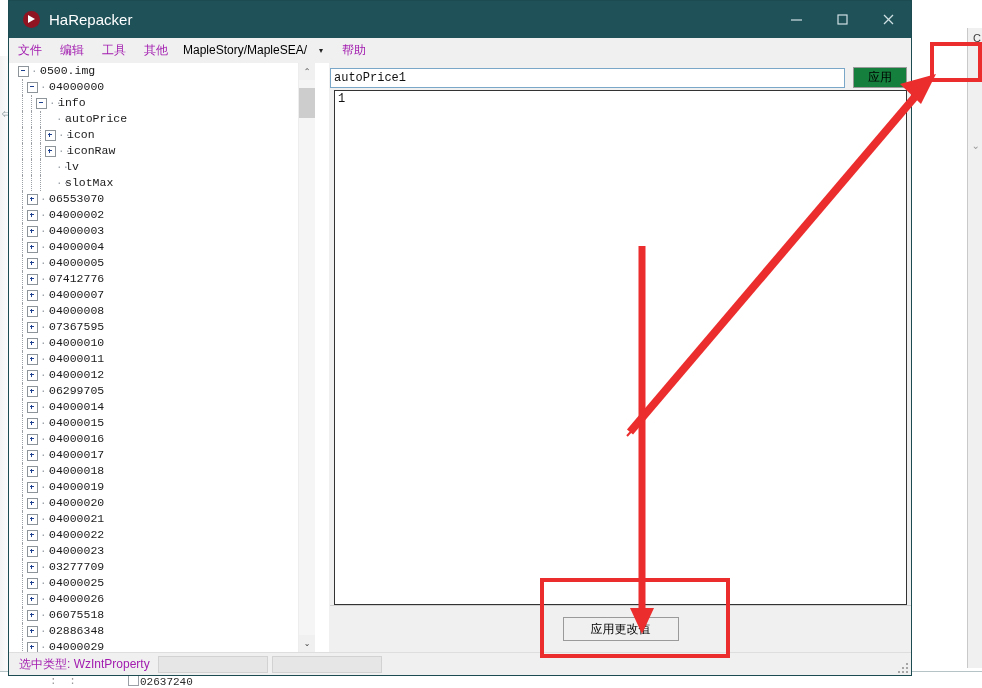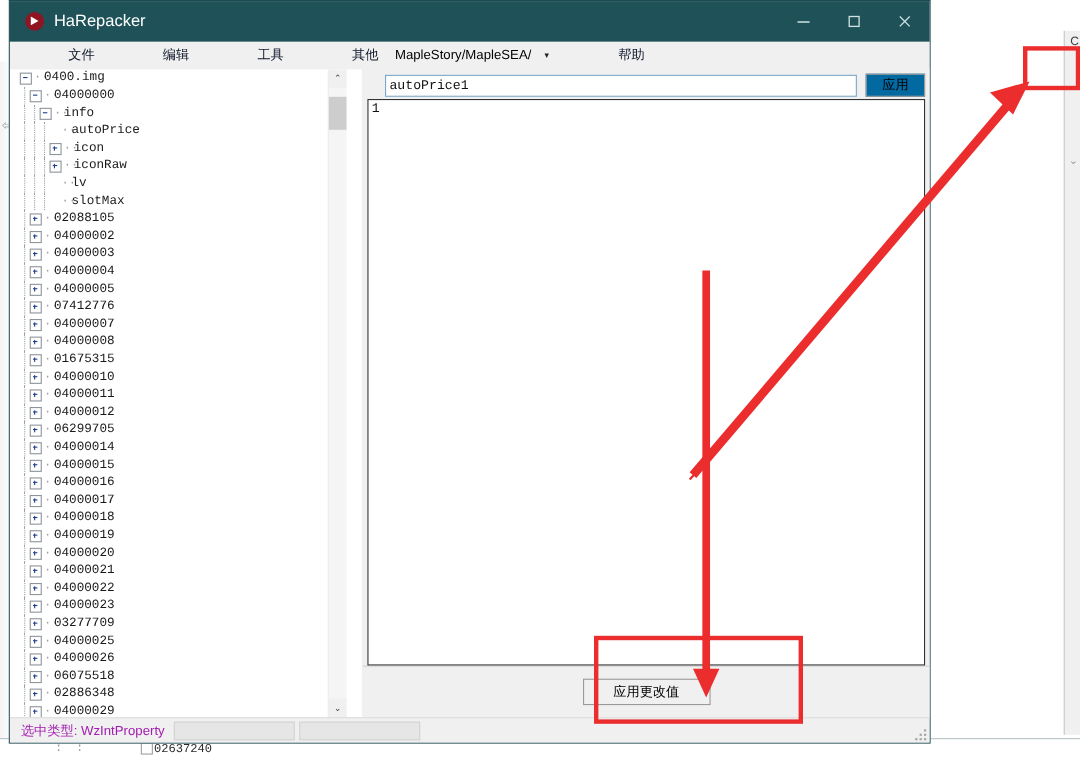--- a/index.html
+++ b/index.html
@@ -65,21 +65,21 @@
   }
   .bg-bottom-plus {
     position: absolute; left: 128px; bottom: 2px;
     width: 9px; height: 9px;
     border: 1px solid #9aa0a6; background: #fff;
   }
 
   
   #app-window {
     position: absolute; left: 8px; top: 0px;
-    width: 838px; height: 676px;
+    width: 904px; height: 676px;
     background: #f0f0f0;
     border: 1px solid #1d4b52;
     box-sizing: border-box;
     display: flex; flex-direction: column;
   }
 
   
   #title-bar {
     height: 37px; min-height: 37px;
     background: #1f5159;
@@ -118,25 +118,24 @@
 
   
   #menu-bar {
     height: 24px; min-height: 24px;
     background: #f0f0f0;
     display: flex; align-items: center;
     border-bottom: 1px solid #f0f0f0;
     position: relative;
   }
   .menu-item {
-    font-size: 12px; color: #0f172a;
+    font-size: 12px; color: #a21caf;
     padding: 3px 9px;
     font-family: "Liberation Sans", sans-serif;
     white-space: nowrap;
-    margin-left: 44px;
   }
   .menu-combo {
     display: flex; align-items: center;
     margin-left: 6px; margin-right: 4px;
   }
   .menu-combo-text {
     font-size: 12px; color: #000;
     max-width: 124px; overflow: hidden;
     white-space: nowrap; text-overflow: clip;
     font-family: "Liberation Sans", sans-serif;
@@ -230,39 +229,39 @@
 
   
   #editor-panel {
     flex: 1; position: relative;
     background: #f0f0f0;
     display: flex; flex-direction: column;
     padding: 0;
   }
   #name-row {
     display: flex; align-items: center;
-    padding: 4px 4px 2px 20px;
+    padding: 4px 4px 2px 0;
     background: #f0f0f0;
   }
   #name-input {
     flex: 1;
     height: 20px;
     border: 1px solid #7aa7c7;
     background: #ffffff;
     font-family: "Liberation Mono", monospace;
     font-size: 12px;
     color: #111;
     padding: 0 3px;
     box-sizing: border-box;
     outline: none;
   }
   #apply-btn {
     margin-left: 8px;
     width: 54px; height: 21px;
-    background: #0369a1;
+    background: #15803d;
     border: 1px solid #9a9a9a;
     font-size: 12px; color: #000;
     font-family: "Liberation Sans", sans-serif;
     cursor: pointer;
     padding: 0;
   }
   #value-area-wrap {
     flex: 1;
     margin: 0 4px 0 4px;
     border: 1px solid #333333;
@@ -391,21 +390,21 @@
   </div>
 
   <div id="window-body">
 
     <div id="tree-panel">
       <div id="tree-scroll-area">
           <div class="tree-node">
             <span class="tree-guide"></span>
             <span class="exp-box"></span>
             <span class="node-dash">··</span>
-            <span class="node-label">0400.img</span>
+            <span class="node-label">0500.img</span>
           </div>
           <div class="tree-node">
             <span class="tree-guide"></span>
             <span class="tree-guide v"></span>
             <span class="exp-box"></span>
             <span class="node-dash">··</span>
             <span class="node-label">04000000</span>
           </div>
           <div class="tree-node">
             <span class="tree-guide"></span>
@@ -458,21 +457,21 @@
             <span class="tree-guide v"></span>
             <span class="exp-spacer"></span>
             <span class="node-dash">··</span>
             <span class="node-label">slotMax</span>
           </div>
           <div class="tree-node">
             <span class="tree-guide"></span>
             <span class="tree-guide v"></span>
             <span class="exp-box plus"></span>
             <span class="node-dash">··</span>
-            <span class="node-label">02088105</span>
+            <span class="node-label">06553070</span>
           </div>
           <div class="tree-node">
             <span class="tree-guide"></span>
             <span class="tree-guide v"></span>
             <span class="exp-box plus"></span>
             <span class="node-dash">··</span>
             <span class="node-label">04000002</span>
           </div>
           <div class="tree-node">
             <span class="tree-guide"></span>
@@ -514,21 +513,21 @@
             <span class="tree-guide v"></span>
             <span class="exp-box plus"></span>
             <span class="node-dash">··</span>
             <span class="node-label">04000008</span>
           </div>
           <div class="tree-node">
             <span class="tree-guide"></span>
             <span class="tree-guide v"></span>
             <span class="exp-box plus"></span>
             <span class="node-dash">··</span>
-            <span class="node-label">01675315</span>
+            <span class="node-label">07367595</span>
           </div>
           <div class="tree-node">
             <span class="tree-guide"></span>
             <span class="tree-guide v"></span>
             <span class="exp-box plus"></span>
             <span class="node-dash">··</span>
             <span class="node-label">04000010</span>
           </div>
           <div class="tree-node">
             <span class="tree-guide"></span>

